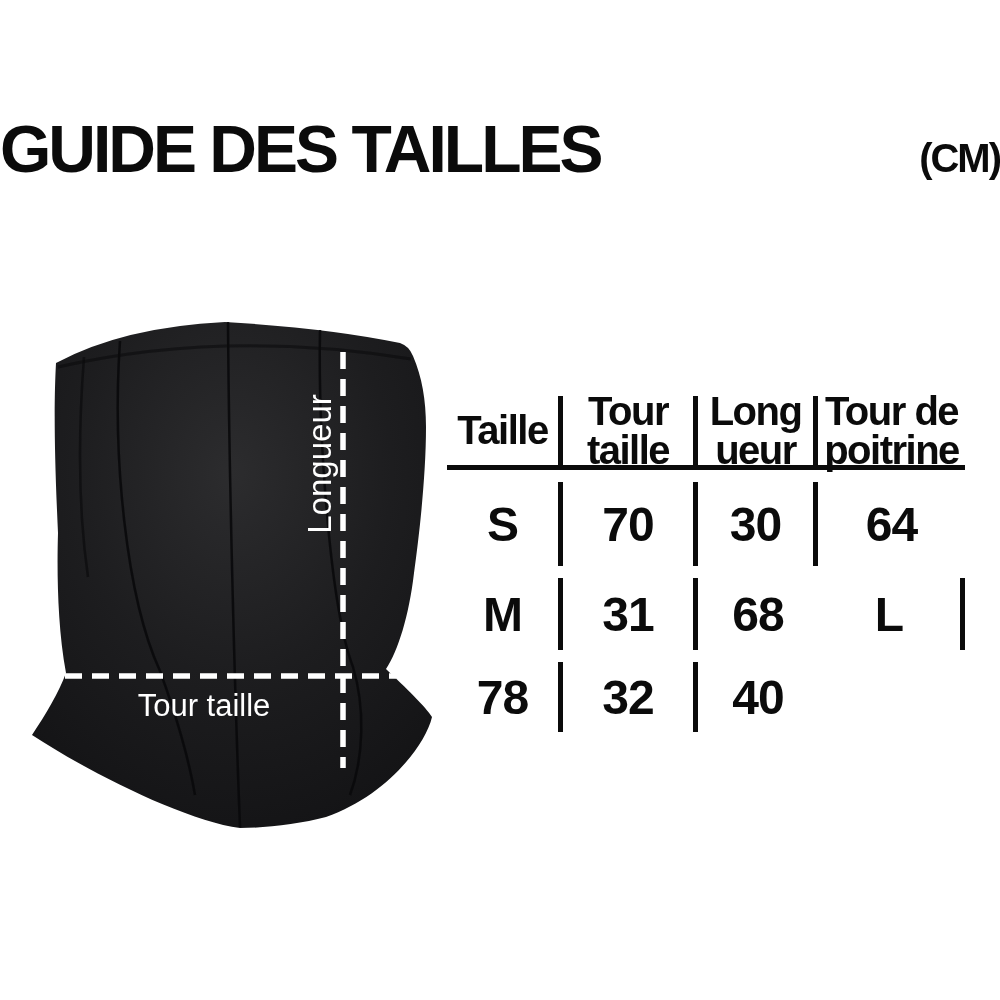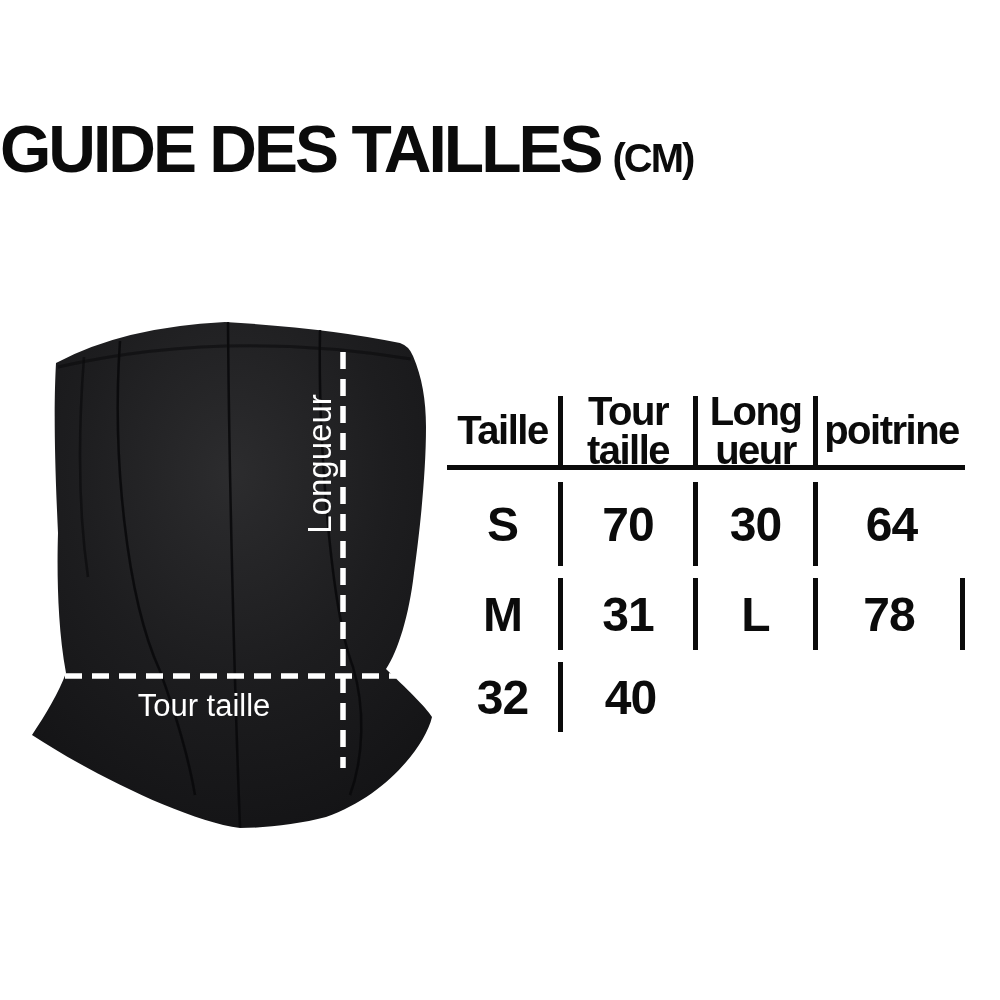--- a/index.html
+++ b/index.html
@@ -14,21 +14,21 @@
     width: 1000px; height: 1000px;
     background: #ffffff;
     overflow: hidden;
   }
 
   
   .title-row {
     position: absolute;
     top: 116px; left: 0; width: 1000px;
     display: flex;
-    justify-content: flex-start;
+    justify-content: space-between;
     align-items: baseline;
     gap: 12px;
     white-space: nowrap;
   }
   .title-main {
     font-size: 66px;
     font-weight: bold;
     letter-spacing: -3px;
     line-height: 1;
   }
@@ -136,30 +136,32 @@
     </div>
     <div class="cell th col-sep">
       <span>Tour</span>
       <span>taille</span>
     </div>
     <div class="cell th col-sep">
       <span>Long</span>
       <span>ueur</span>
     </div>
     <div class="cell th">
+      <span>Tour de</span>
       <span>poitrine</span>
     </div>
 
     <div class="cell td col-sep">S</div>
     <div class="cell td col-sep">70</div>
     <div class="cell td col-sep">30</div>
     <div class="cell td">64</div>
 
     <div class="cell td col-sep">M</div>
     <div class="cell td col-sep">31</div>
+    <div class="cell td">68</div>
 
     <div class="cell td col-sep">L</div>
     <div class="cell td col-sep">78</div>
     <div class="cell td col-sep">32</div>
     <div class="cell td">40</div>
 
   </div>
 
 </div>
 

